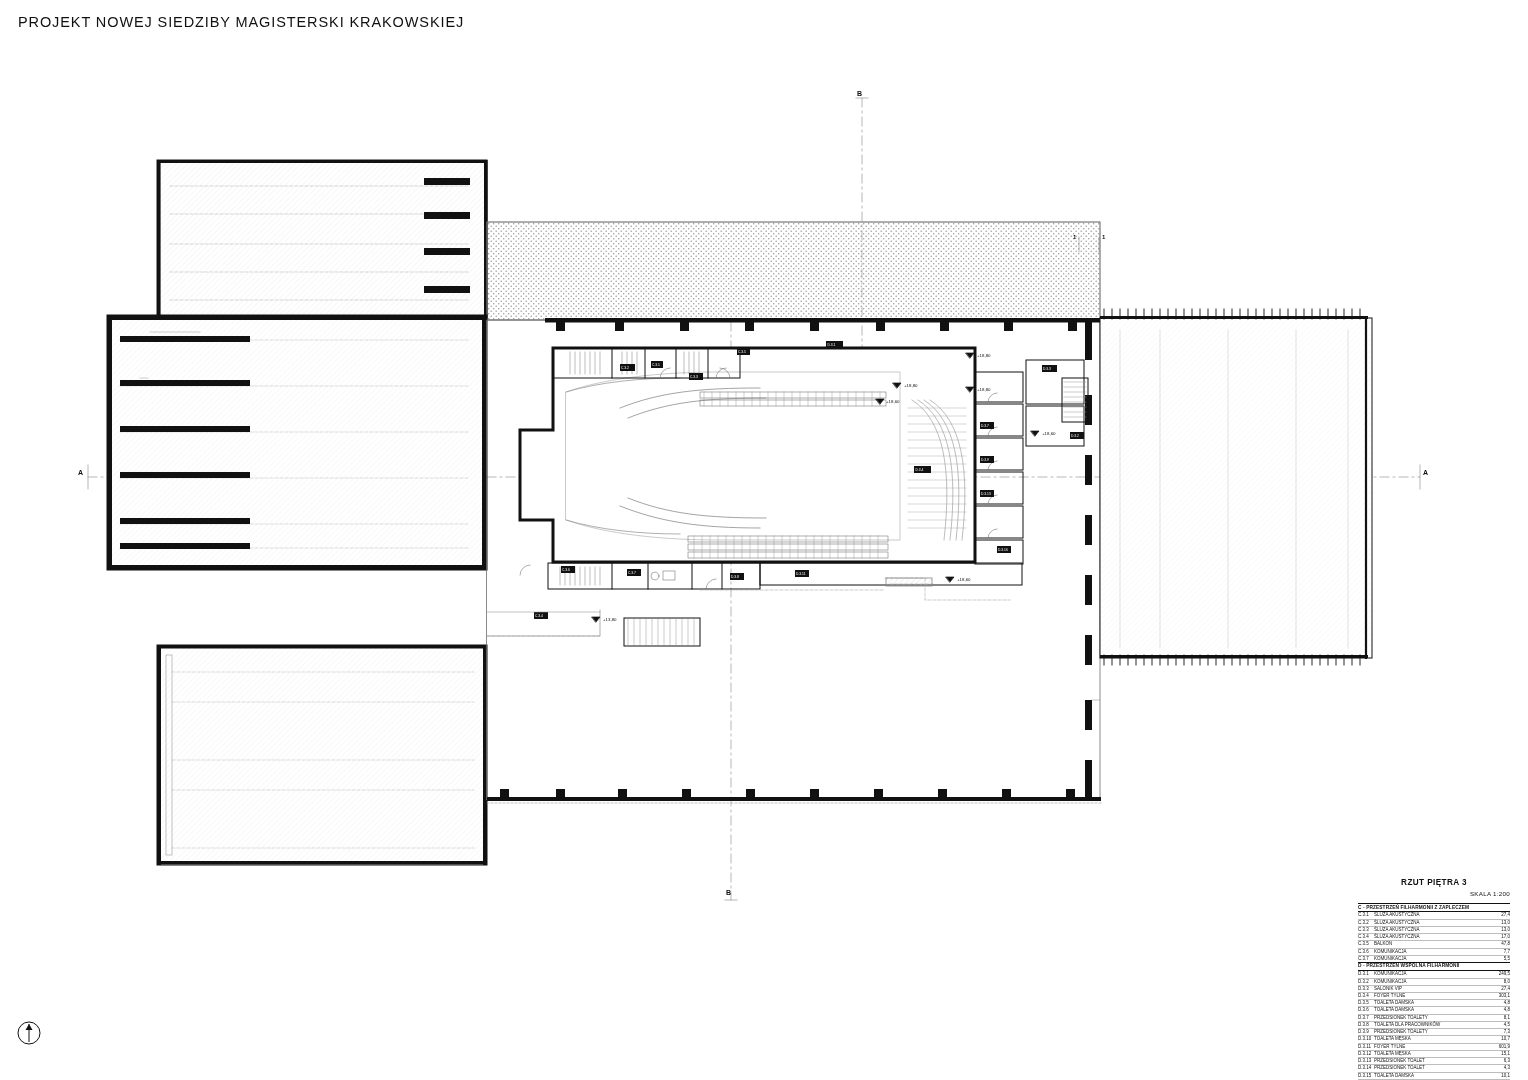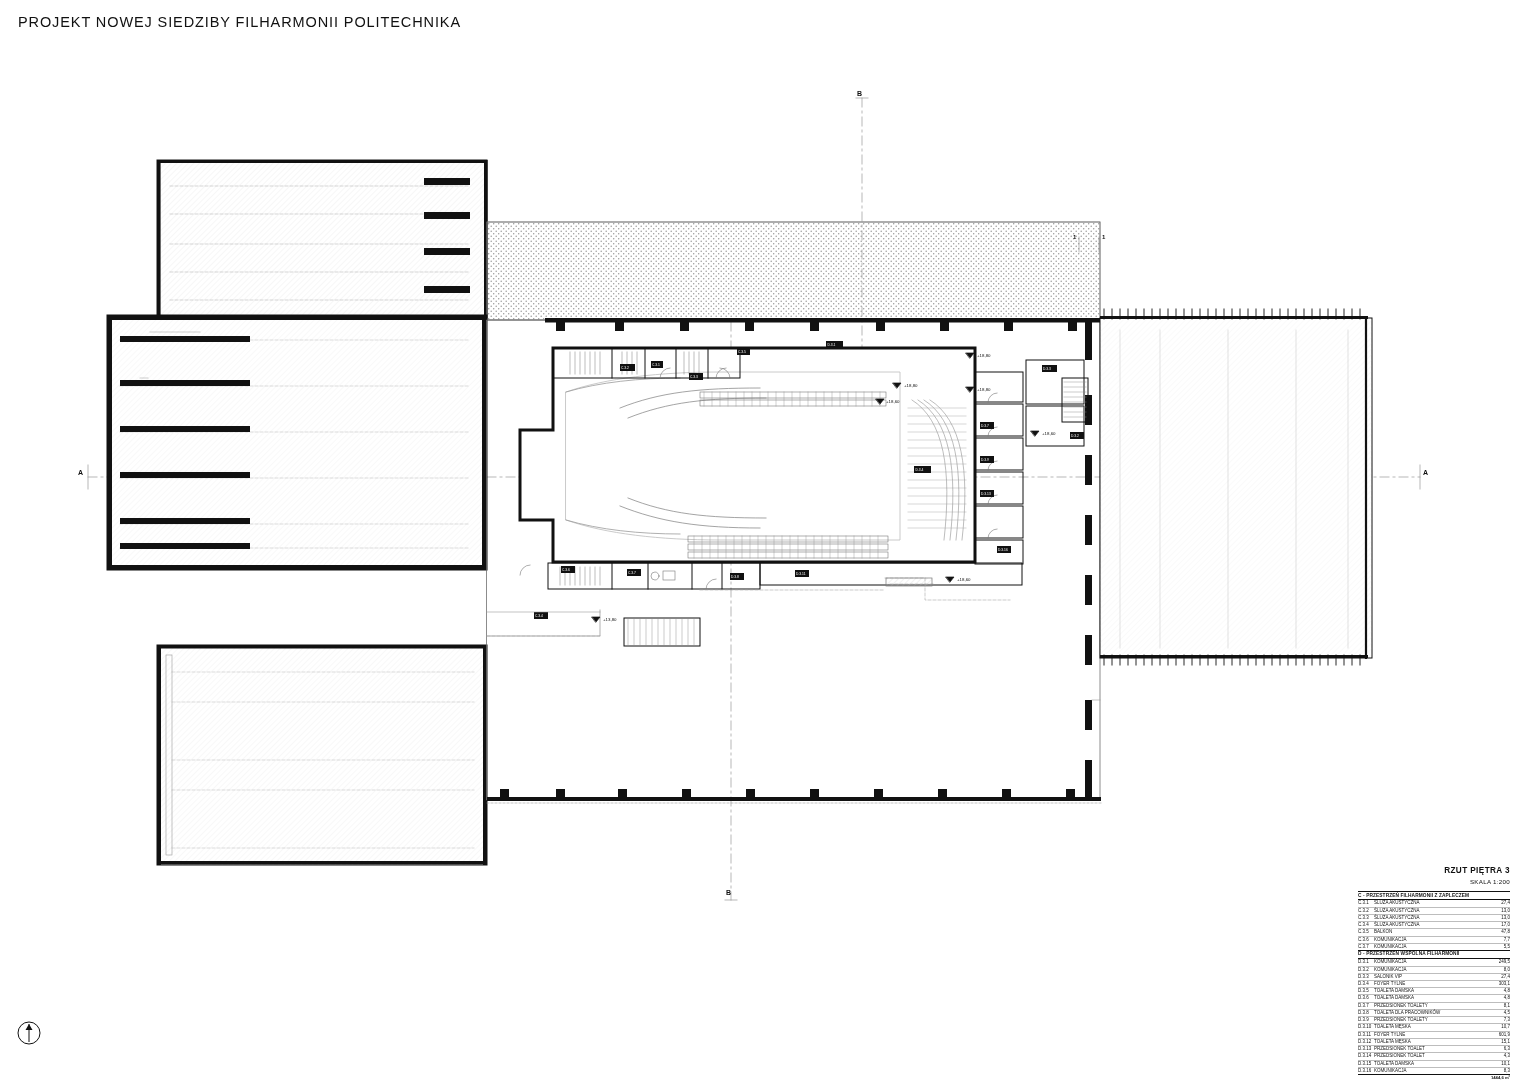--- a/index.html
+++ b/index.html
@@ -24,21 +24,21 @@
 
   
   .dwg{position:absolute;left:0;top:0;width:1528px;height:1080px;}
 
   
   .legend{
     position:absolute;left:1358px;top:866px;width:152px;
     font-size:4.6px;line-height:1.32;color:#111;
   }
   .legend .lg-title{
-    text-align:right;font-weight:700;font-size:8.2px;letter-spacing:.4px;
+    text-align:center;font-weight:700;font-size:8.2px;letter-spacing:.4px;margin-top:12px;
   }
   .legend .lg-scale{
     text-align:right;font-size:6.2px;letter-spacing:.3px;margin-top:1px;margin-bottom:5px;
   }
   .legend .grp{
     font-weight:700;font-size:4.8px;letter-spacing:.1px;
     border-top:.6px solid #111;border-bottom:.6px solid #111;padding:.5px 0;
   }
   .legend table{border-collapse:collapse;width:100%;table-layout:fixed;}
   .legend td{padding:0 0 .3px 0;vertical-align:top;font-size:4.5px;}
@@ -50,21 +50,21 @@
   .legend .unit{font-size:4.2px;}
 
   
   .axlab{position:absolute;font-size:7px;font-weight:700;letter-spacing:.3px;color:#111;}
 </style>
 </head>
 <body>
 
 <div id="sheet">
 
-  <div class="title-main">PROJEKT NOWEJ SIEDZIBY FILHARMONII POLITECHNIKA</div>
+  <div class="title-main">PROJEKT NOWEJ SIEDZIBY MAGISTERSKI KRAKOWSKIEJ</div>
 
   <svg class="dwg" viewBox="0 0 1528 1080">
     <defs>
       <pattern id="hatchDots" width="5" height="5" patternUnits="userSpaceOnUse">
         <circle cx="1.2" cy="1.2" r="0.75" fill="#9a9a9a"></circle>
         <circle cx="3.7" cy="3.7" r="0.75" fill="#9a9a9a"></circle>
       </pattern>
       <pattern id="hatchFine" width="4" height="4" patternUnits="userSpaceOnUse" patternTransform="rotate(45)">
         <line x1="0" y1="0" x2="0" y2="4" stroke="#c9c9c9" stroke-width="0.5"></line>
       </pattern>

